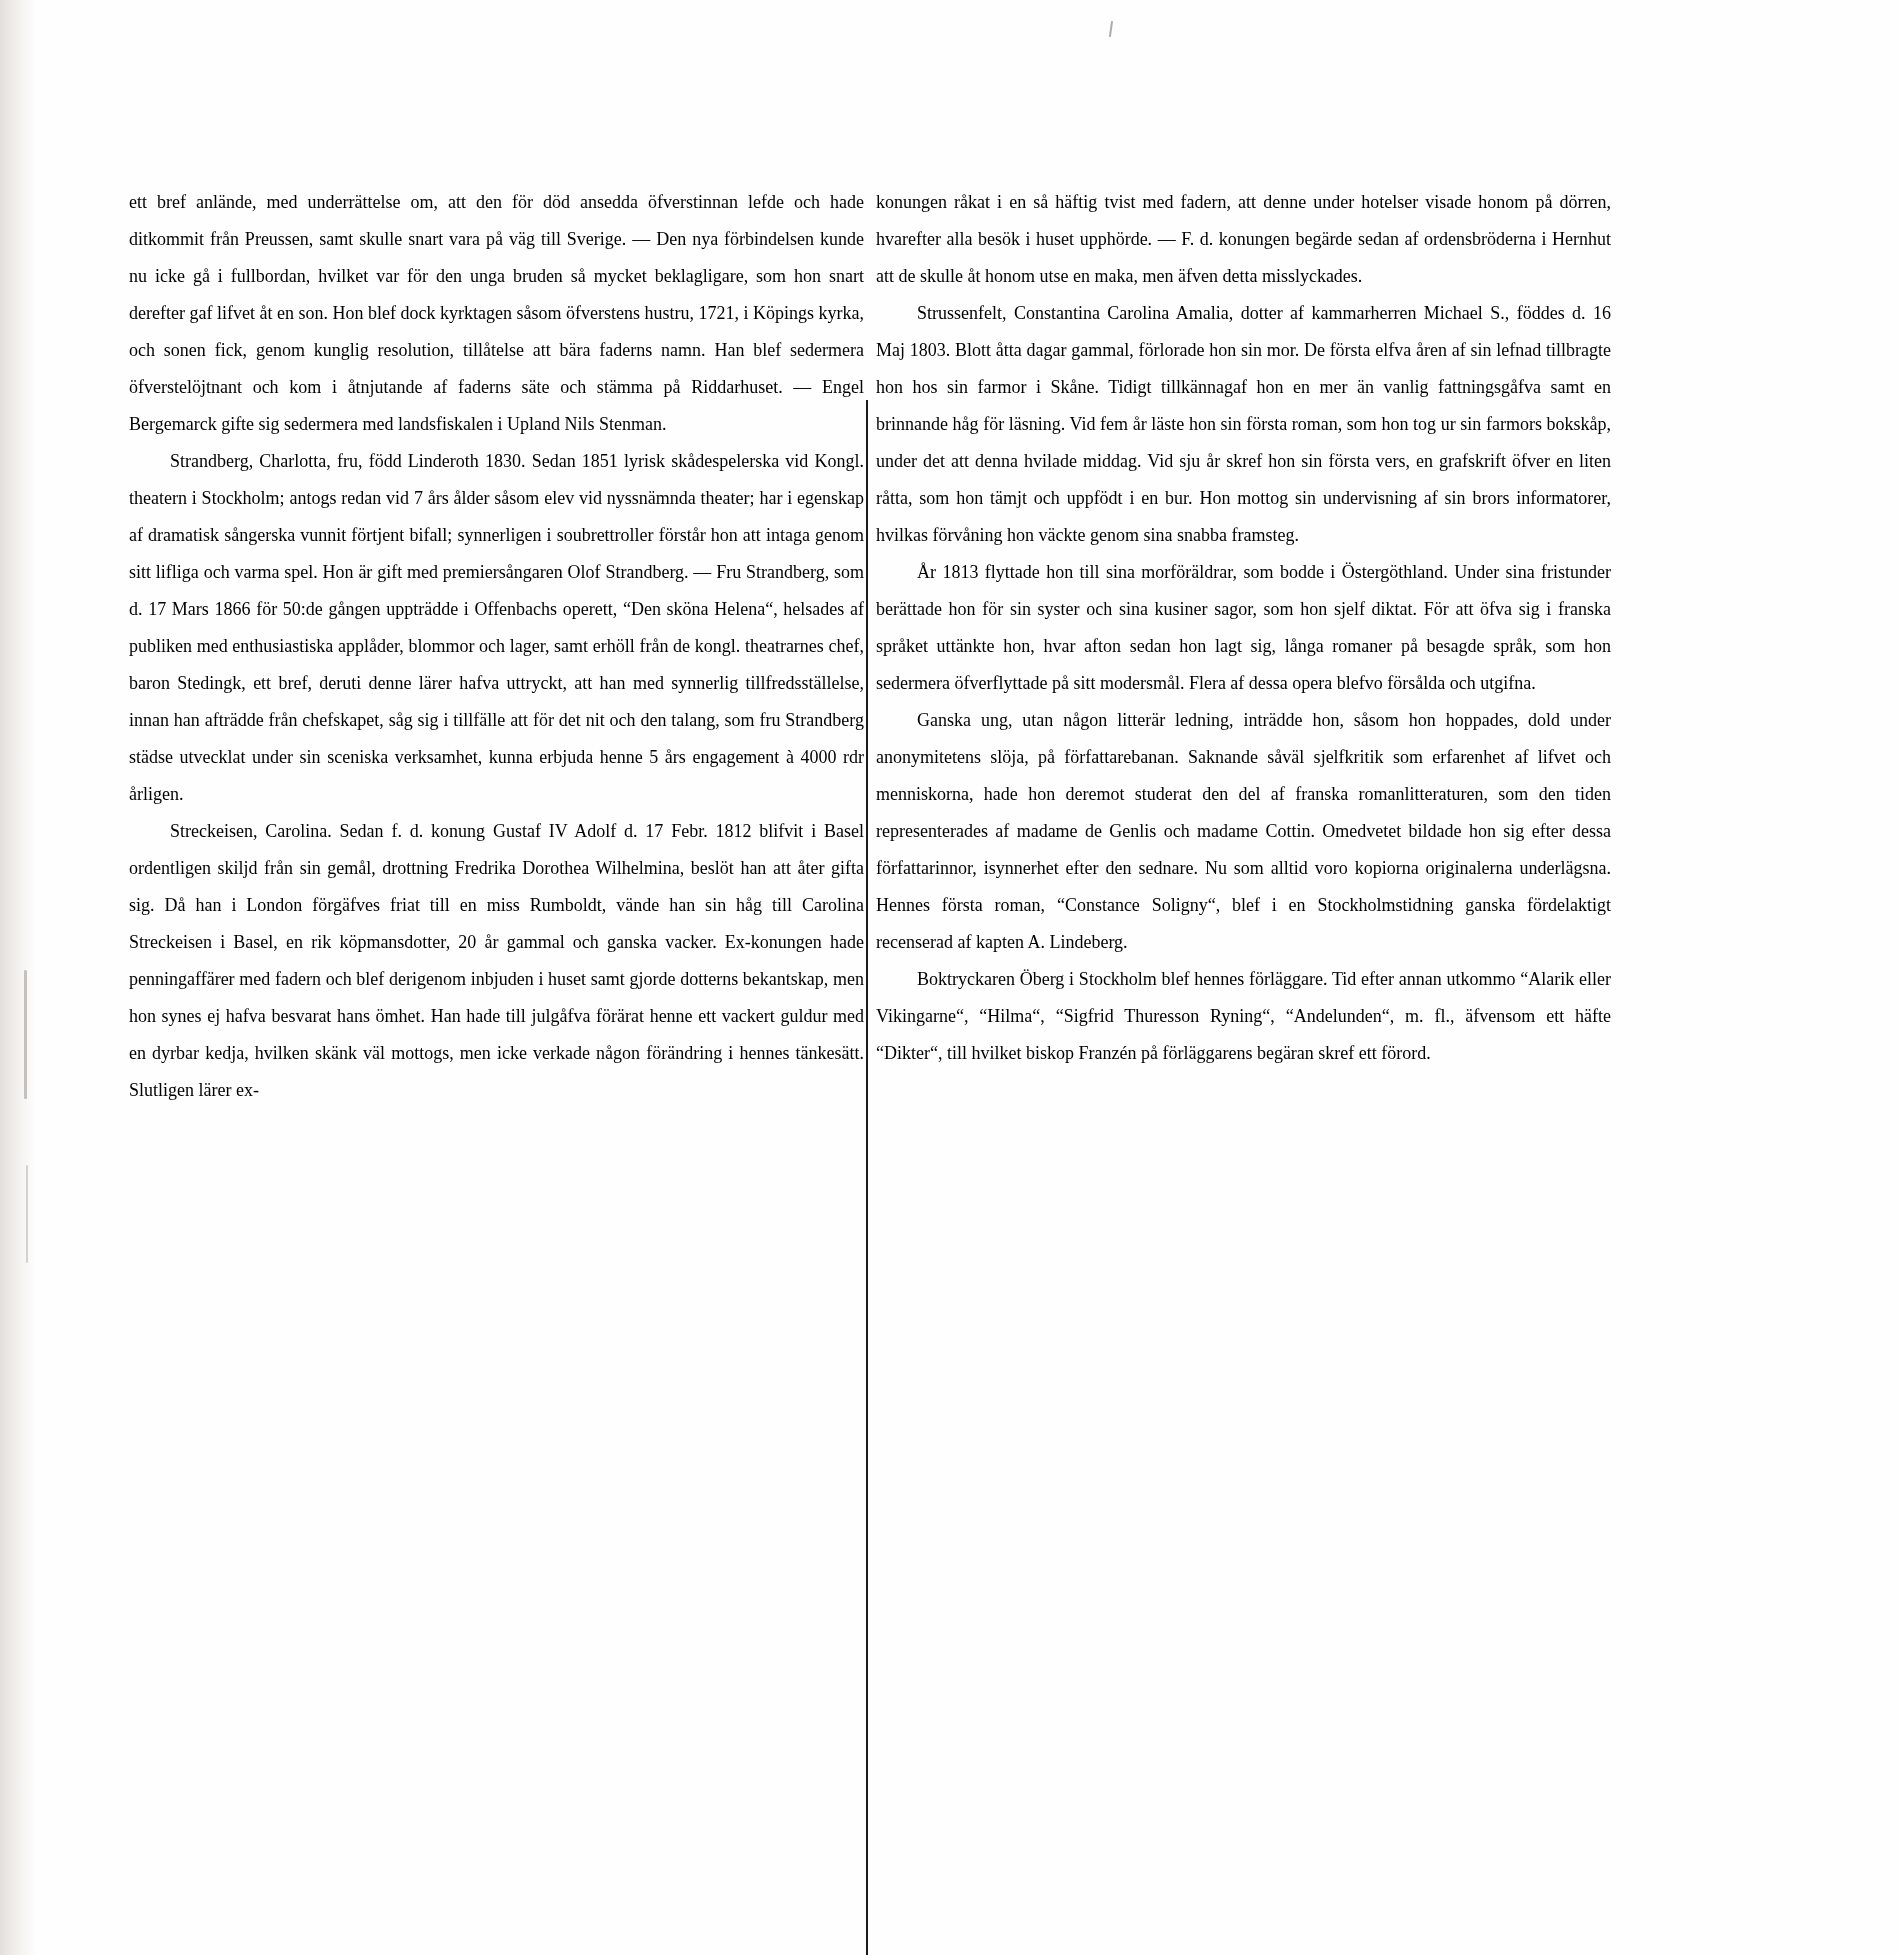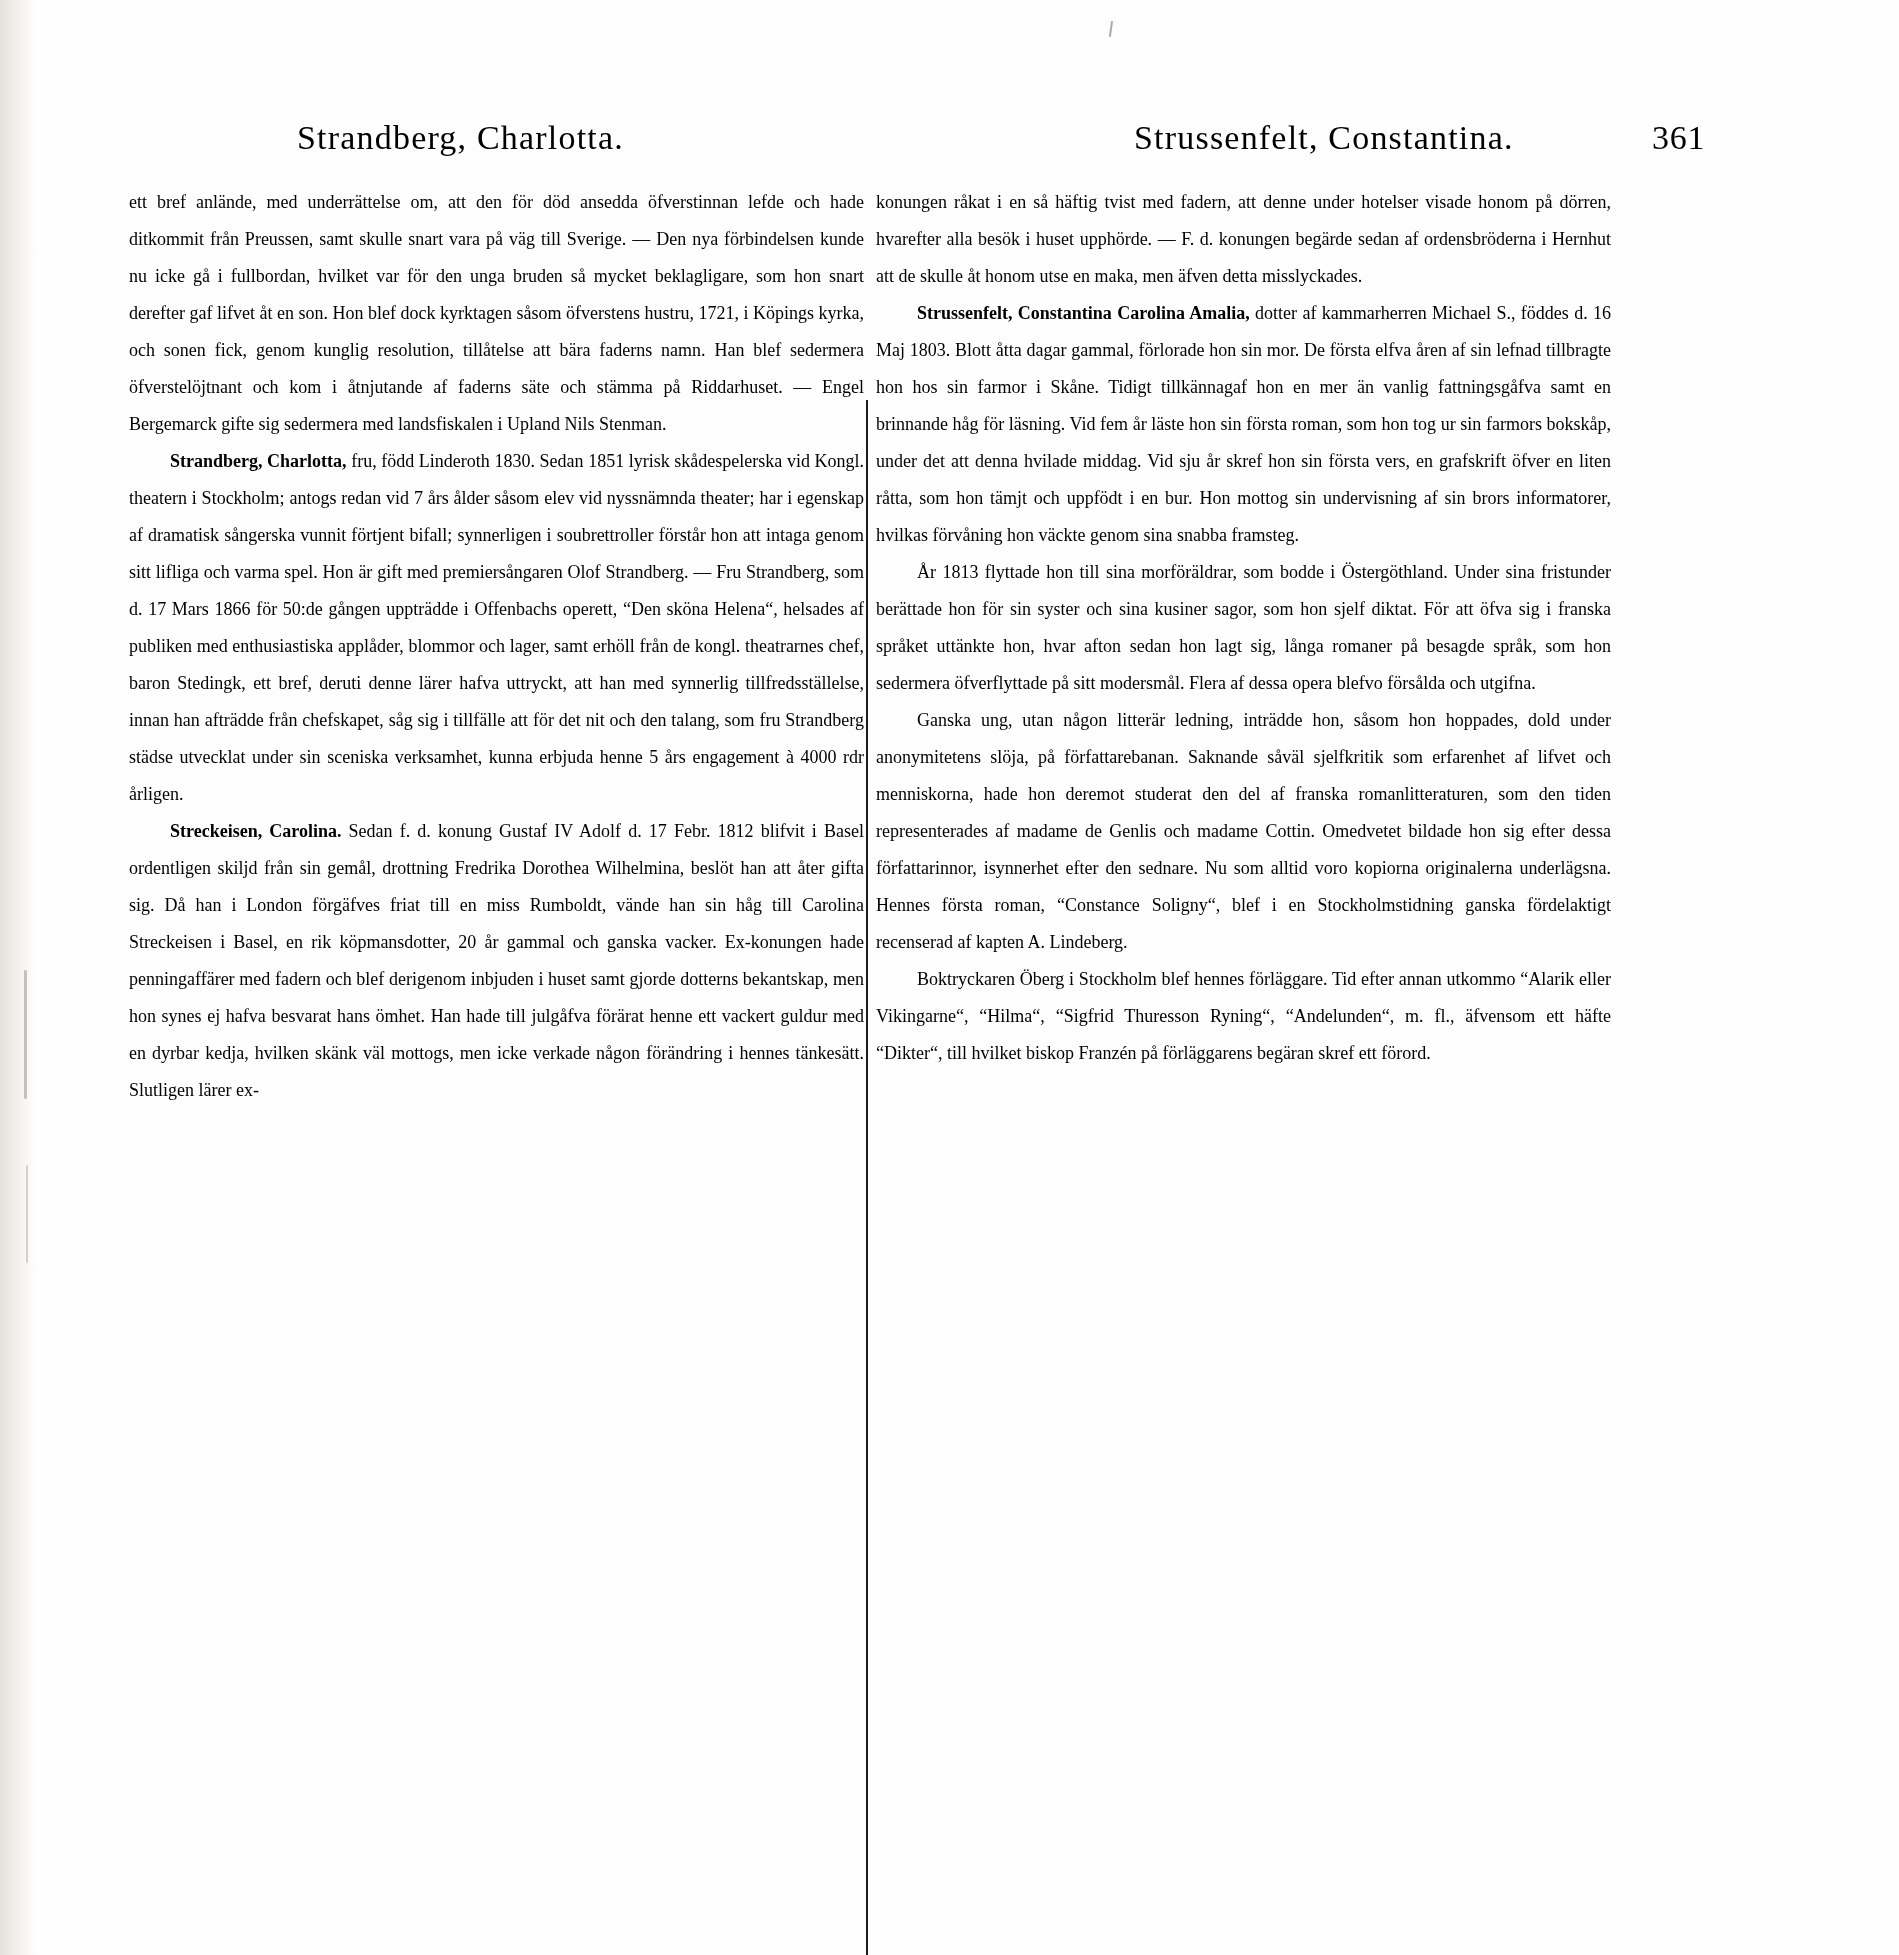--- a/index.html
+++ b/index.html
@@ -63,38 +63,33 @@
   #col-left  { left:129px; top:0; }
   #col-right { left:876px; top:0; }
   #col-rule {
     position:absolute;
     left:866px; top:216px;
     width:2px; height:1885px;
     background:#1a1a1a;
   }
   .col p { margin:0; text-indent:0; }
   .col p.ind { text-indent:41px; }
-  .ent { font-weight:bold; }
+  .ent { font-weight:normal; }
   .ital { }
 </style>
 </head>
 <body>
 
 <div id="scan">
 
   <div id="gutter-shade"></div>
   <div id="edge-mark-a"></div>
   <div id="edge-mark-b"></div>
   <div id="top-tick"></div>
 
-  <div id="running-head">
-    <div class="rh-left">Strandberg, Charlotta.</div>
-    <div class="rh-right">Strussenfelt, Constantina.</div>
-    <div class="rh-pageno">361</div>
-  </div>
 
   <div id="body-area">
 
     <div id="col-rule"></div>
 
     <div class="col" id="col-left">
 
       <p>
         <span>ett bref anlände, med underrättelse om, att den för död ansedda öfverstinnan lefde och hade ditkommit från Preussen, samt skulle snart vara på väg till Sverige. — Den nya förbindelsen kunde nu icke gå i fullbordan, hvilket var för den unga bruden så mycket beklagligare, som hon snart derefter gaf lifvet åt en son. Hon blef dock kyrktagen såsom öfverstens hustru, 1721, i Köpings kyrka, och sonen fick, genom kunglig resolution, tillåtelse att bära faderns namn. Han blef sedermera öfverstelöjtnant och kom i åtnjutande af faderns säte och stämma på Riddarhuset. — Engel Bergemarck gifte sig sedermera med landsfiskalen i Upland Nils Stenman.</span>
       </p>

